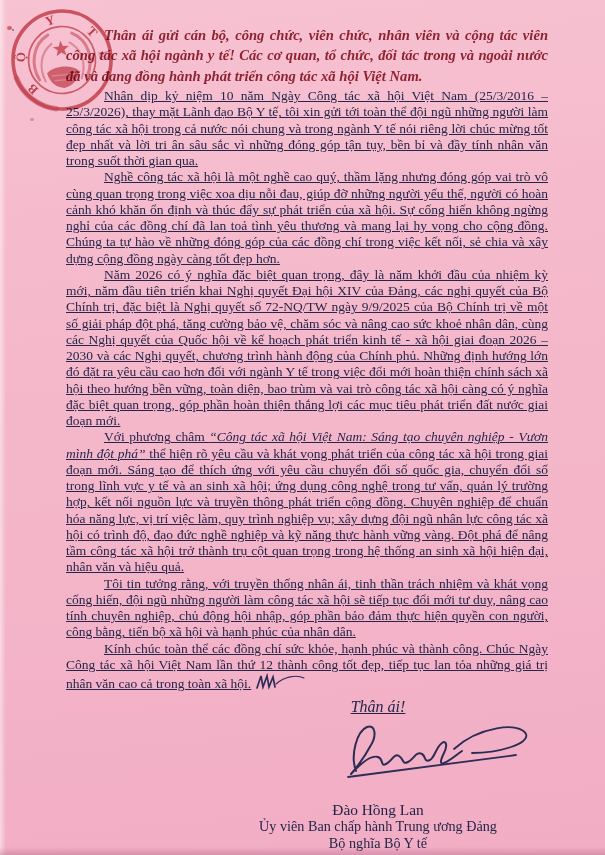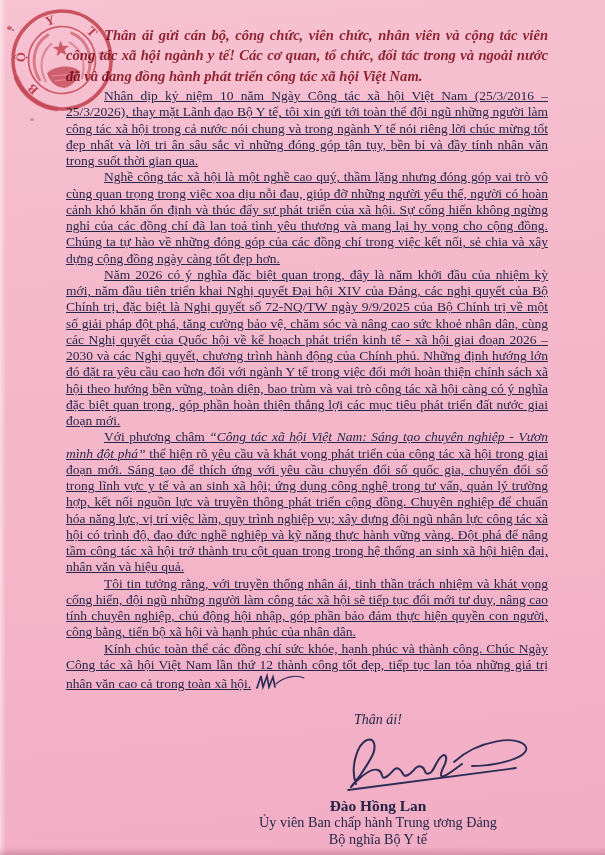--- a/index.html
+++ b/index.html
@@ -34,23 +34,23 @@
     font-size:14.6px;line-height:20.4px;
     text-indent:38px;
   }
   .para{margin:0;text-indent:38px;text-decoration:underline;}
   .motto{font-style:italic;}
   .scribble{vertical-align:-3px;margin-left:3px;}
   .sign-block{
     width:268px;margin:0 0 0 178px;
     text-align:center;overflow:visible;
   }
-  .closing{font-style:italic;font-size:14px;line-height:18px;margin-top:19px;}
+  .closing{font-style:italic;font-size:16px;line-height:18px;margin-top:6px;text-decoration:underline;}
   .signature-svg{display:block;margin:1px 0 0 96px;}
-  .signer-name{font-weight:bold;font-size:15.4px;line-height:17px;margin-top:3px;color:#232345;}
+  .signer-name{font-weight:normal;font-size:15.4px;line-height:17px;margin-top:20px;color:#232345;}
   .signer-title{font-size:14.2px;line-height:16.6px;color:#26264a;text-align:center;}
   .stamp{
     position:absolute;left:6px;top:4px;width:112px;height:112px;
     mix-blend-mode:multiply;opacity:.92;
     transform:rotate(-5deg);
     z-index:3;
   }
   .speck{position:absolute;border-radius:50%;pointer-events:none;}
   .speck.red{left:7px;top:26px;width:5px;height:4px;background:rgba(190,60,70,.7);}
   .speck.dark{left:12px;top:29px;width:2px;height:2px;background:rgba(60,40,60,.6);}

